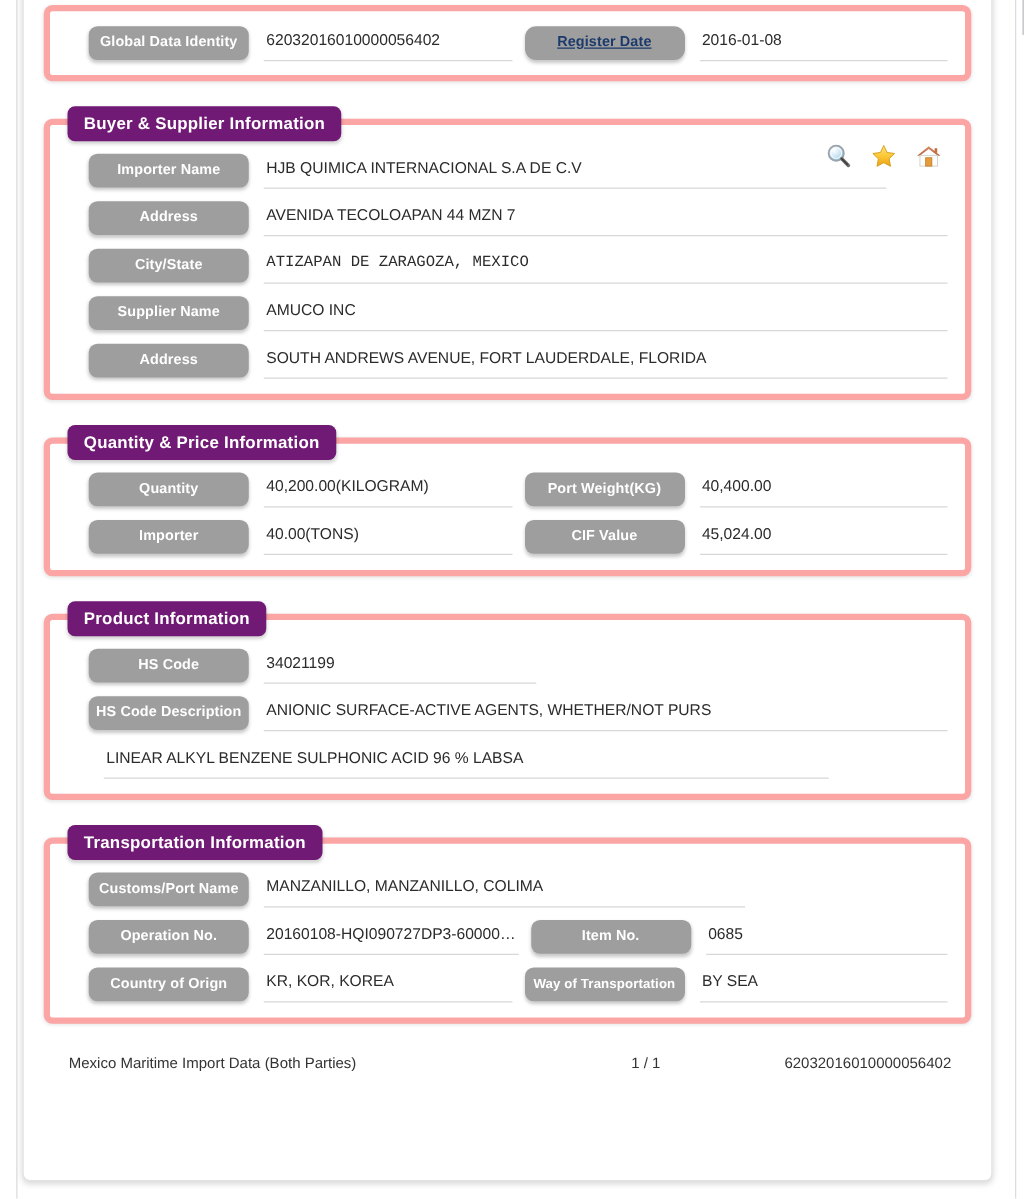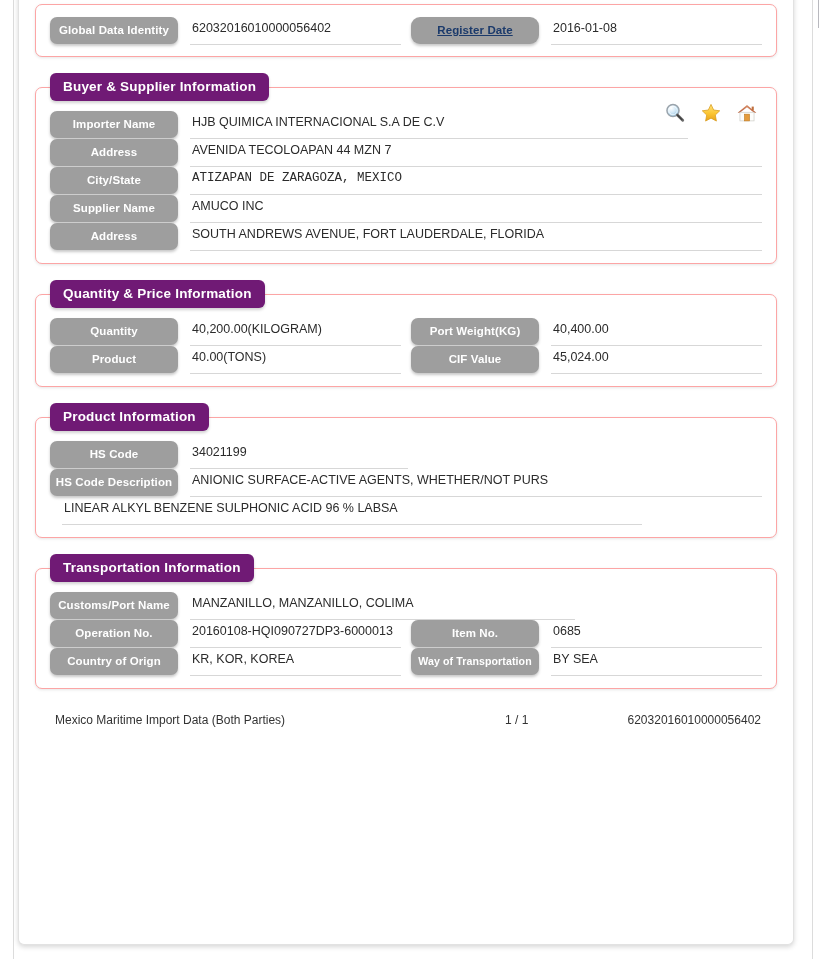--- a/index.html
+++ b/index.html
@@ -45,25 +45,26 @@
     border-top: none;
     border-radius: 0 0 6px 6px;
     box-shadow: 0 2px 5px rgba(0,0,0,0.16);
     box-sizing: border-box;
     padding: 0 16px;
   }
 
   
   .panel {
     position: relative;
-    border: 1px solid #fca5a5;
+    border: 5px solid #fca5a5;
     border-radius: 7px;
     background: #ffffff;
     box-shadow: 0 1px 3px rgba(0,0,0,0.10);
     box-sizing: border-box;
+    padding-left: 17px;
   }
   .panel-body {
     padding: 13px 14px 12px 14px;
   }
 
   
   .section-tab {
     position: absolute;
     left: 14px;
     top: -15px;
@@ -76,21 +77,21 @@
     border-radius: 6px;
     box-shadow: 0 2px 3px rgba(0,0,0,0.18);
     white-space: nowrap;
     z-index: 3;
   }
 
   
   .row {
     display: flex;
     align-items: flex-start;
-    margin-bottom: 0;
+    margin-bottom: 10px;
   }
   .row:last-child { margin-bottom: 0; }
 
   .col {
     display: flex;
     align-items: flex-start;
   }
   .col.half { width: 50%; }
   .col.full { width: 100%; }
 
@@ -280,21 +281,21 @@
           <div class="fld-label">Quantity</div>
           <div class="fld-value mid">40,200.00(KILOGRAM)</div>
         </div>
         <div class="col half" style="padding-left:10px;">
           <div class="fld-label">Port Weight(KG)</div>
           <div class="fld-value">40,400.00</div>
         </div>
       </div>
       <div class="row">
         <div class="col half">
-          <div class="fld-label">Product</div>
+          <div class="fld-label">Importer</div>
           <div class="fld-value mid">40.00(TONS)</div>
         </div>
         <div class="col half" style="padding-left:10px;">
           <div class="fld-label">CIF Value</div>
           <div class="fld-value">45,024.00</div>
         </div>
       </div>
     </div>
   </div>
 

